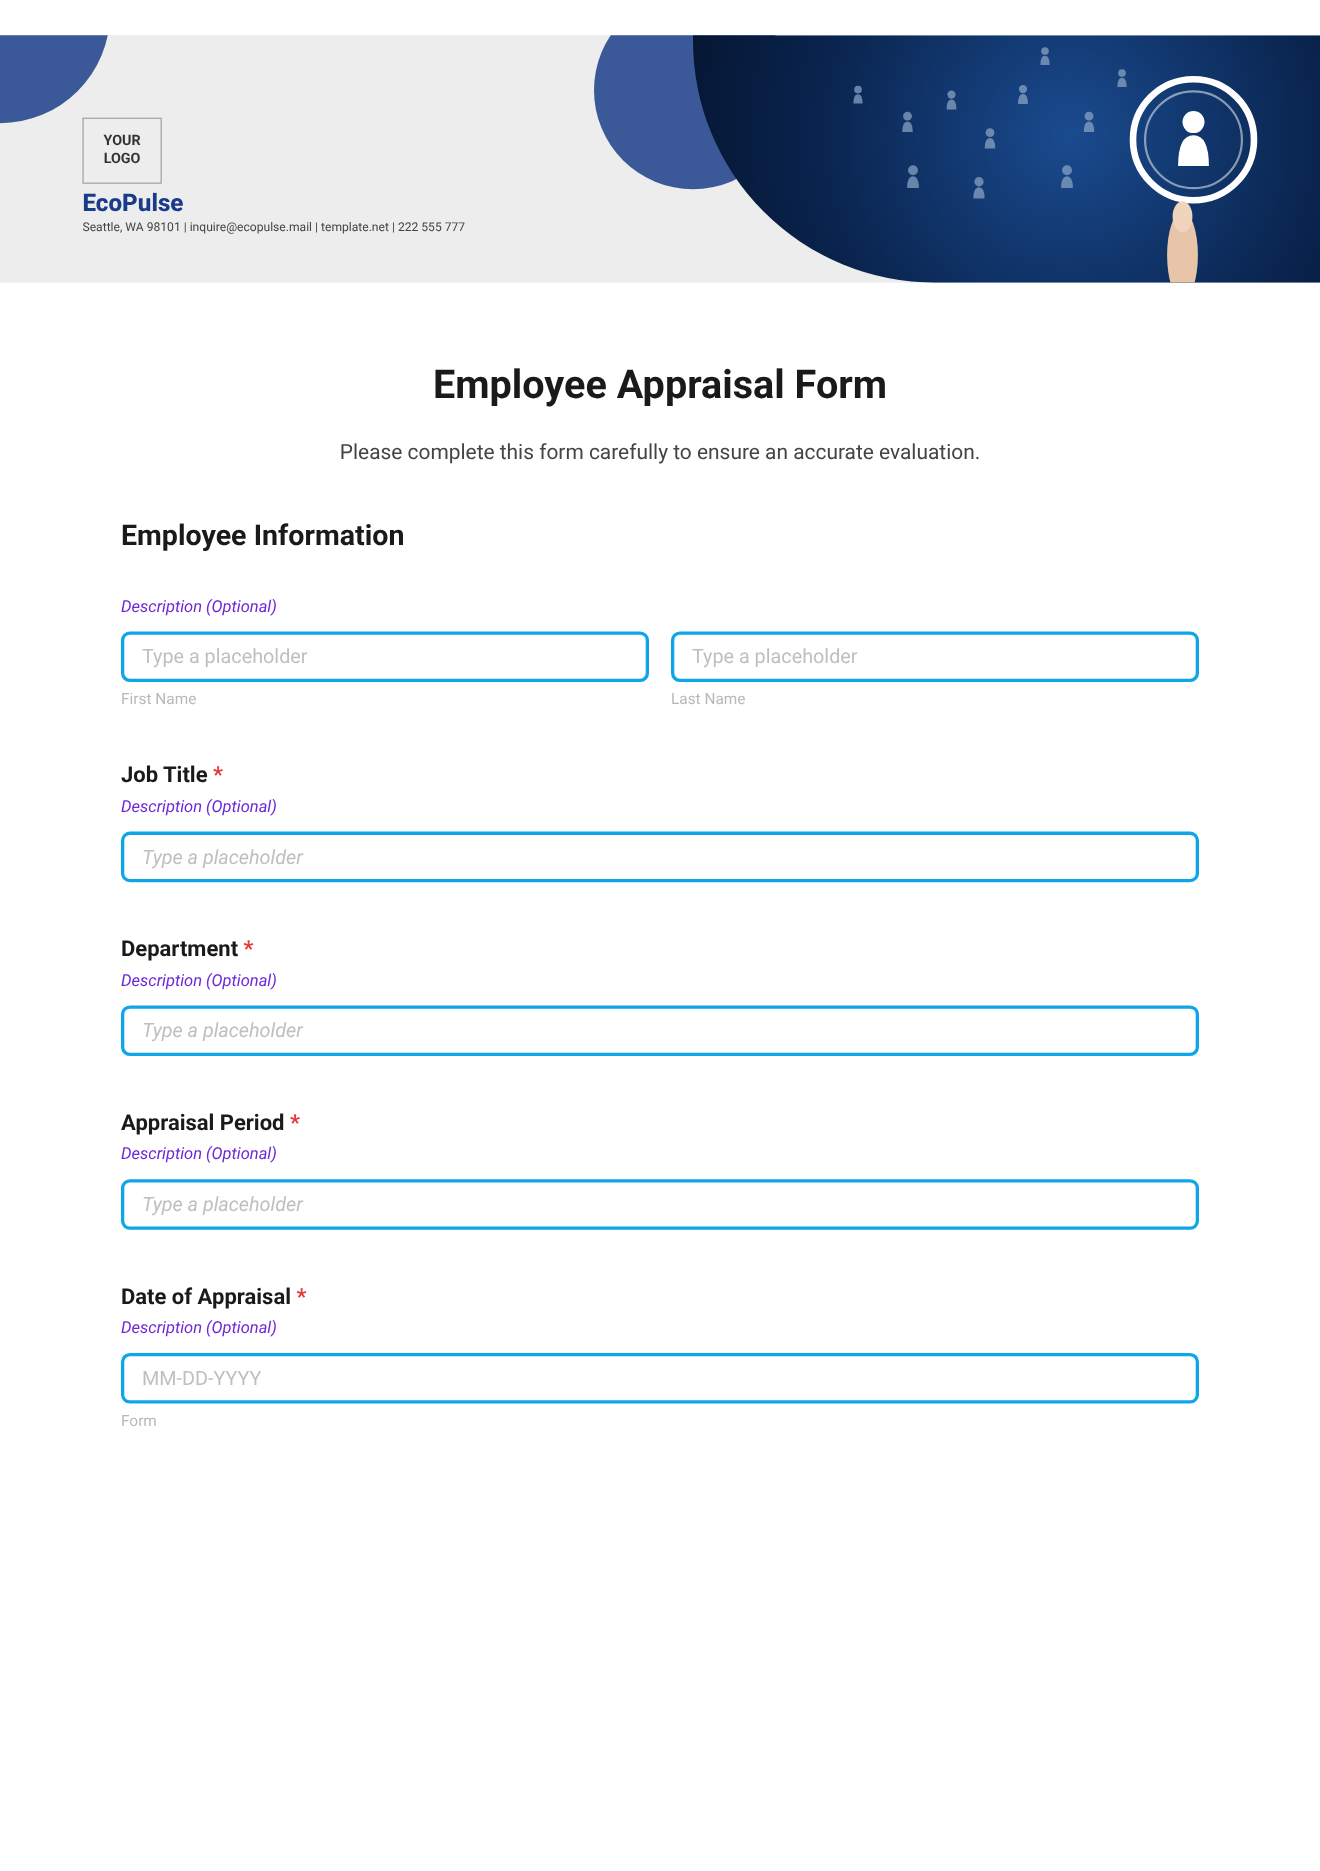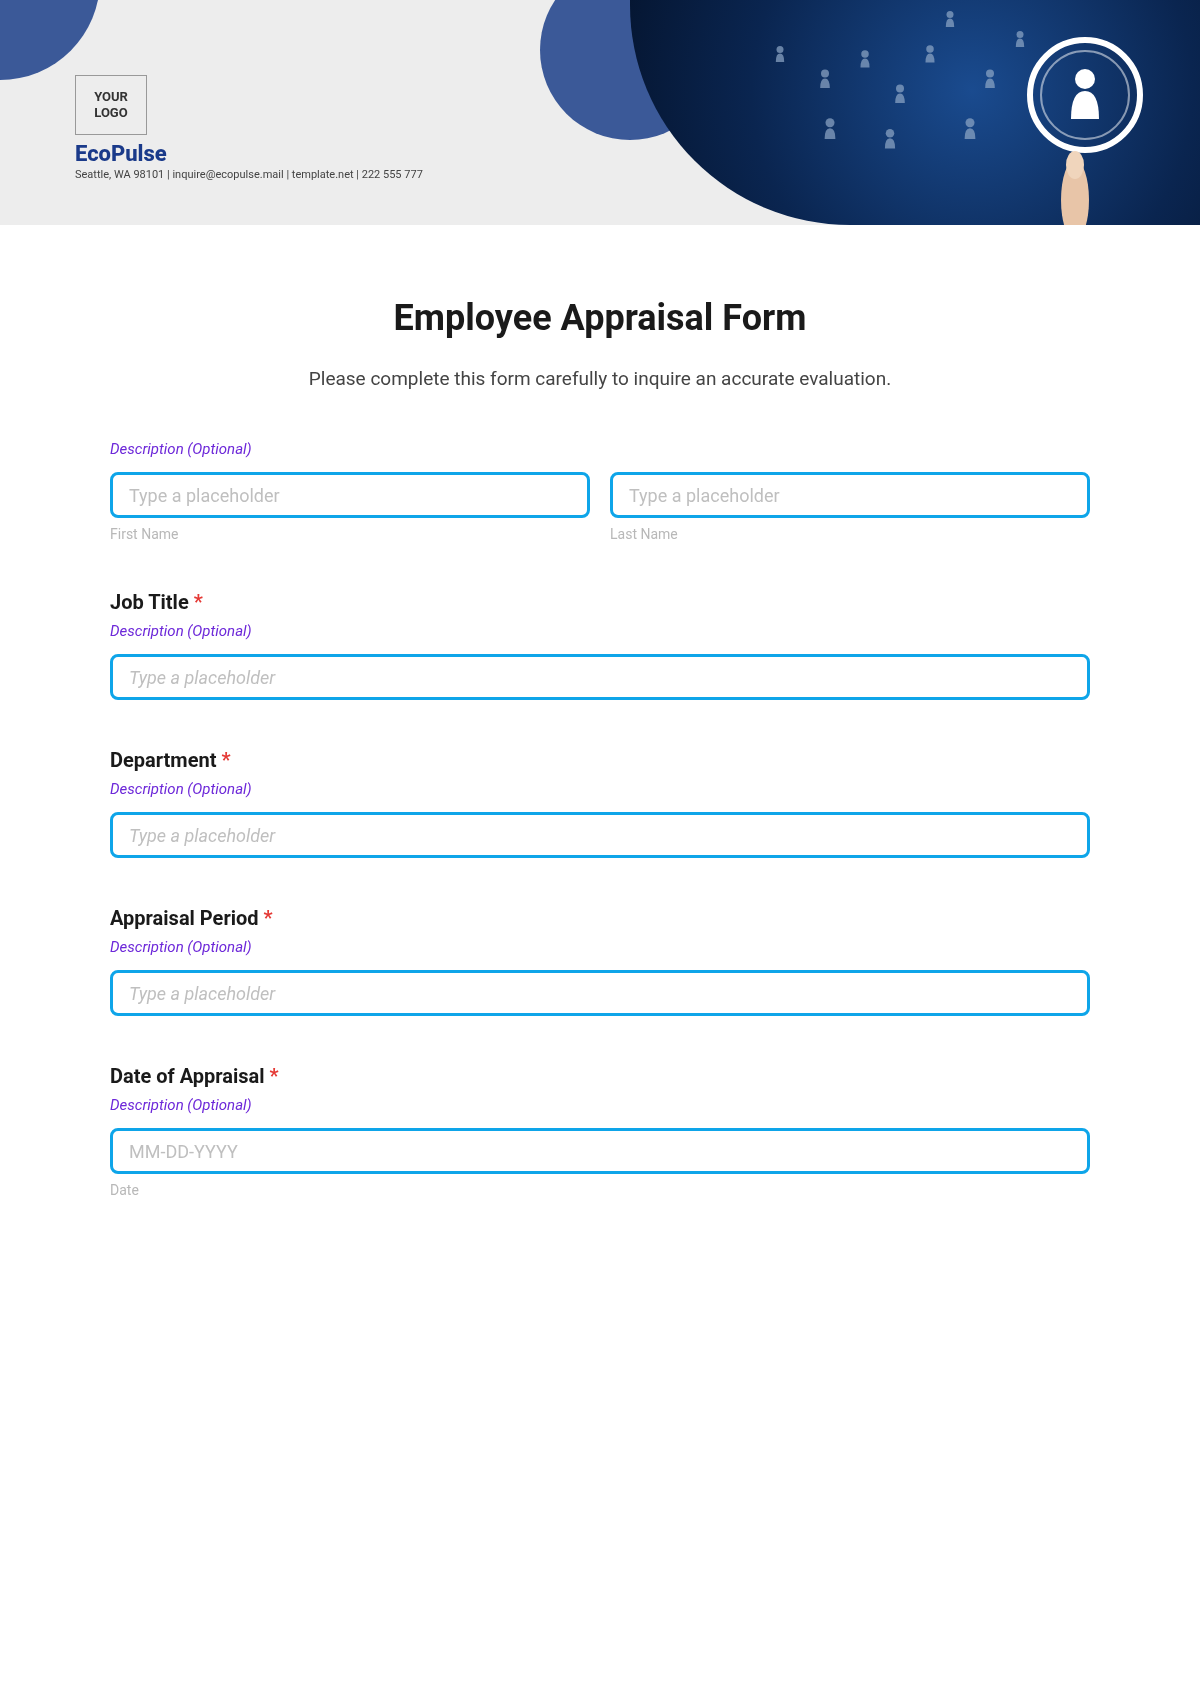--- a/index.html
+++ b/index.html
@@ -7,20 +7,21 @@
     font-family: -apple-system, BlinkMacSystemFont, "Segoe UI", Roboto, Arial, sans-serif;
     background: #fff;
     width: 1200px;
     color: #1a1a1a;
   }
   .header {
     background: #ededed;
     height: 225px;
     position: relative;
     overflow: hidden;
+    margin-top: 32px;
   }
   .corner-circle {
     position: absolute;
     width: 200px;
     height: 200px;
     border-radius: 50%;
     background: #3b5998;
     top: -120px;
     left: -100px;
   }
@@ -214,22 +215,23 @@
       <g transform="translate(445,200)">
         <ellipse cx="0" cy="0" rx="14" ry="40" fill="#e8c5a8"></ellipse>
         <ellipse cx="0" cy="-35" rx="9" ry="14" fill="#f0d5bc"></ellipse>
       </g>
     </svg>
   </div>
 </div>
 
 <div class="content">
   <h1 class="form-title">Employee Appraisal Form</h1>
-  <p class="form-subtitle">Please complete this form carefully to inquire an accurate evaluation.</p>
-
+  <p class="form-subtitle">Please complete this form carefully to ensure an accurate evaluation.</p>
+
+  <h2 class="section-title">Employee Information</h2>
 
   <div class="field">
     <div class="field-desc">Description (Optional)</div>
     <div class="input-row">
       <div class="input-col">
         <input class="text-input" type="text" placeholder="Type a placeholder" style="">
         <div class="sub-label">First Name</div>
       </div>
       <div class="input-col">
         <input class="text-input" type="text" placeholder="Type a placeholder" style="">
@@ -265,16 +267,16 @@
     <input class="text-input italic" type="text" placeholder="Type a placeholder" style="">
   </div>
 
   <div class="field">
     <div class="field-label">
       <span>Date of Appraisal</span>
       <span class="req">*</span>
     </div>
     <div class="field-desc">Description (Optional)</div>
     <input class="text-input" type="text" placeholder="MM-DD-YYYY" style="">
-    <div class="sub-label">Date</div>
+    <div class="sub-label">Form</div>
   </div>
 
 </div>
 
 </body></html>

